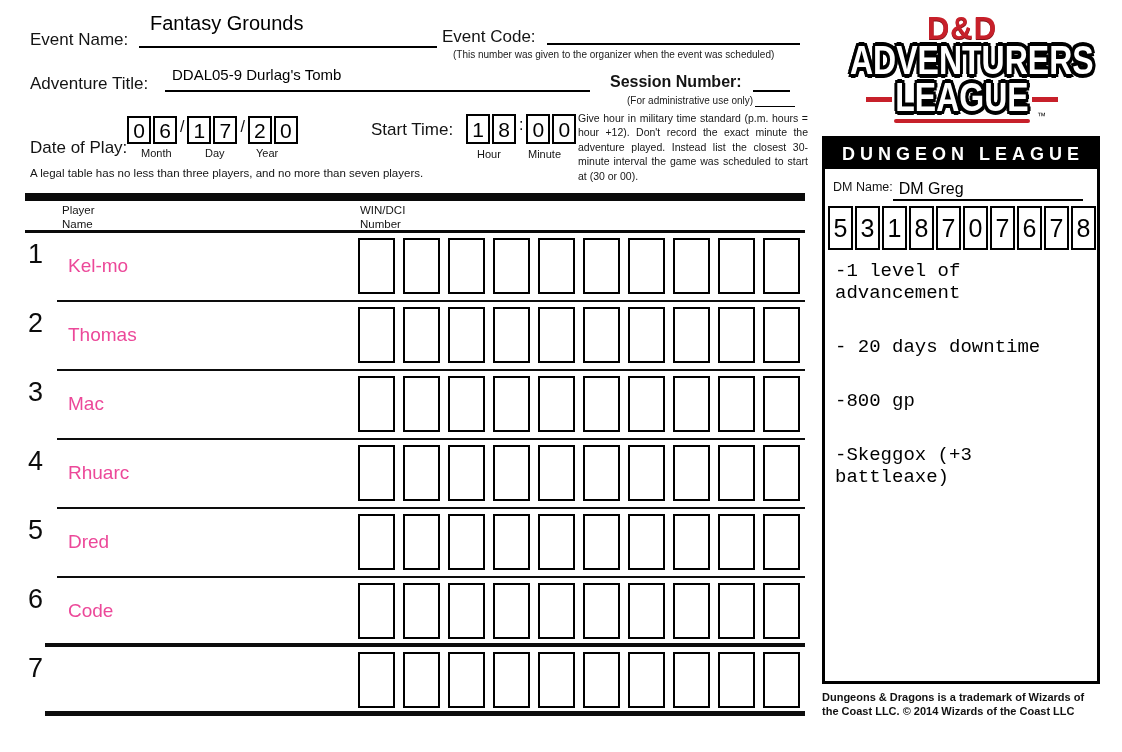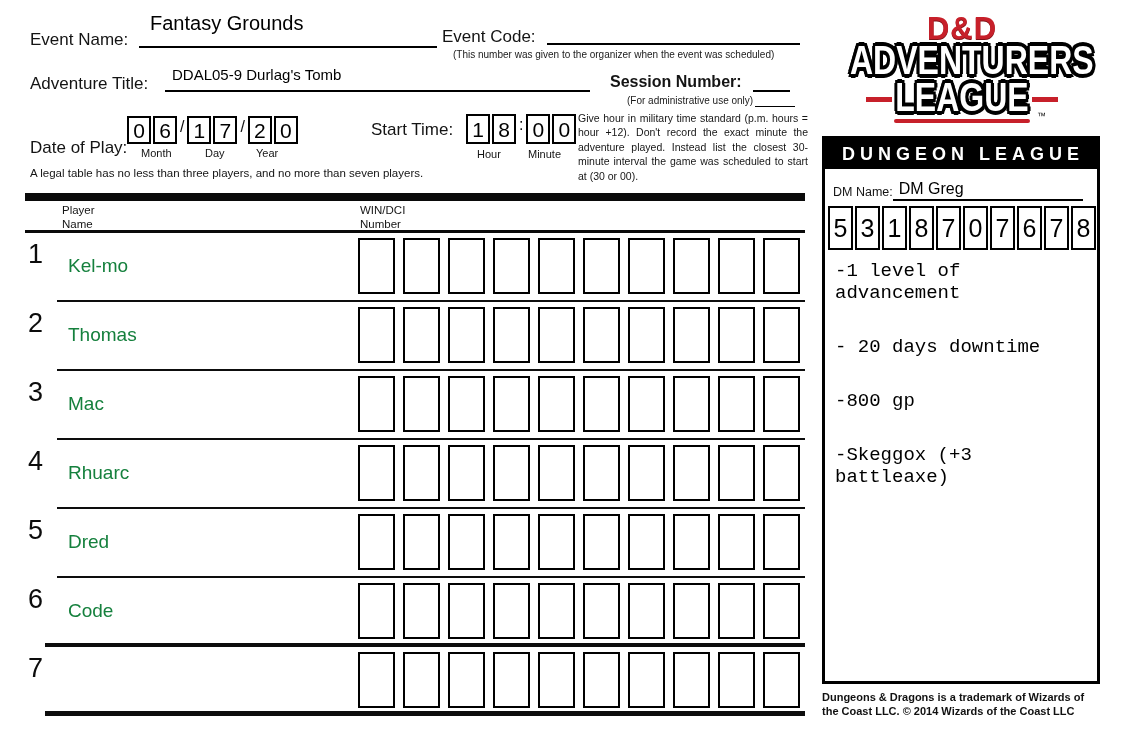--- a/index.html
+++ b/index.html
@@ -38,21 +38,21 @@
   .th { position:absolute; top:10px; font-size:11.5px; line-height:1.25; white-space:pre-line; color:#141414; }
   .th-player { left:37px; }
   .th-win { left:335px; }
   .tbl-hline { position:absolute; left:0; top:37px; width:100%; height:3px; background:#0a0a0a; }
   .rows { position:absolute; left:0; top:40px; width:100%; }
   .prow { position:relative; height:69px; }
   .prow::after { content:""; position:absolute; left:32px; right:0; bottom:0; height:2px; background:#0d0d0d; }
   .prow.r6::after { left:20px; height:4px; }
   .prow.r7::after { left:20px; height:5px; }
   .rownum { position:absolute; left:3px; top:6px; font-size:27px; color:#0c0c0c; }
-  .rowname { position:absolute; left:43px; top:22px; font-size:19px; color:#15803d; min-width:200px; min-height:24px; }
+  .rowname { position:absolute; left:43px; top:22px; font-size:19px; color:#ec4899; min-width:200px; min-height:24px; }
   .winboxes { position:absolute; left:333px; top:5px; display:flex; gap:8px; }
   .wbox { flex:none; width:37px; height:56px; border:2px solid #000; background:#fff; }
 
   
   .logo { left:822px; top:2px; width:280px; height:128px; position:absolute;margin-top:7px; }
   .logo-dnd {
     position:absolute; left:0; top:2px; width:100%; text-align:center;
     font-size:31px; font-weight:bold; color:#c7202a; letter-spacing:1px;
     text-shadow:0 1px 0 #7e1116;
   }
@@ -66,21 +66,21 @@
   .lg-bar { position:absolute; top:88px; width:26px; height:5px; background:#c7202a; }
   .lg-left { left:44px; } .lg-right { right:44px; }
   .lg-swash { position:absolute; left:72px; right:72px; top:110px; height:4px; background:#c7202a; border-radius:2px; }
   .logo-tm { position:absolute; right:56px; top:102px; font-size:9px; color:#111; }
 
   
   .dmpanel { left:822px; top:136px; width:278px; height:548px; position:absolute;
              border:3px solid #000; background:#fff; }
   .dm-header { height:30px; background:#000; color:#fff; font-weight:bold; font-size:18px;
                letter-spacing:5px; text-align:center; line-height:30px; text-indent:4px; }
-  .dm-name-row { position:absolute; left:8px; right:14px; top:41px; display:flex; align-items:flex-end; }
+  .dm-name-row { position:absolute; left:8px; right:14px; top:41px; display:flex; align-items:flex-start; }
   .dm-name-lbl { font-size:12.5px; white-space:nowrap; padding-bottom:2px; color:#141414; }
   .dm-name-val { flex:1; border-bottom:2px solid #000; font-size:16px; padding:0 0 1px 6px; color:#000; min-height:20px; }
   .dci-row { position:absolute; left:3px; top:67px; width:266px; display:flex; gap:2px; justify-content:flex-start; }
   .dcibox { flex:none; width:25px; height:44px; border:2px solid #000; background:#fff;
             display:flex; align-items:center; justify-content:center; font-size:25px; color:#000; }
   .rewards { position:absolute; left:10px; right:6px; top:121px;font-family:Liberation Mono, monospace; }
   .reward-item { font-size:19px; color:#000; margin-bottom:32px; min-height:22px; }
 
   .foot { left:822px; top:690px; width:274px; position:absolute;
           font-size:11px; font-weight:bold; line-height:1.3; color:#111; }

